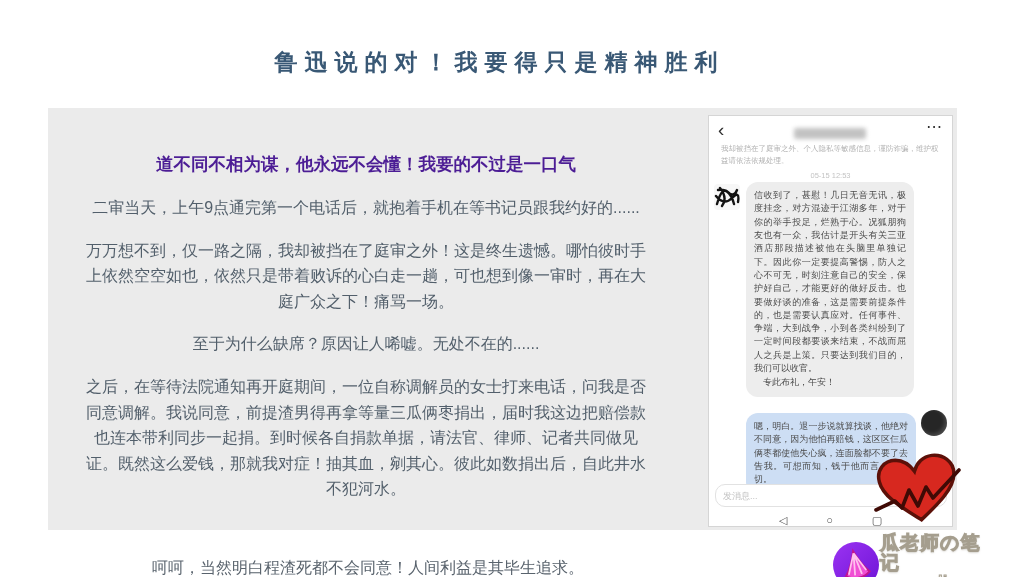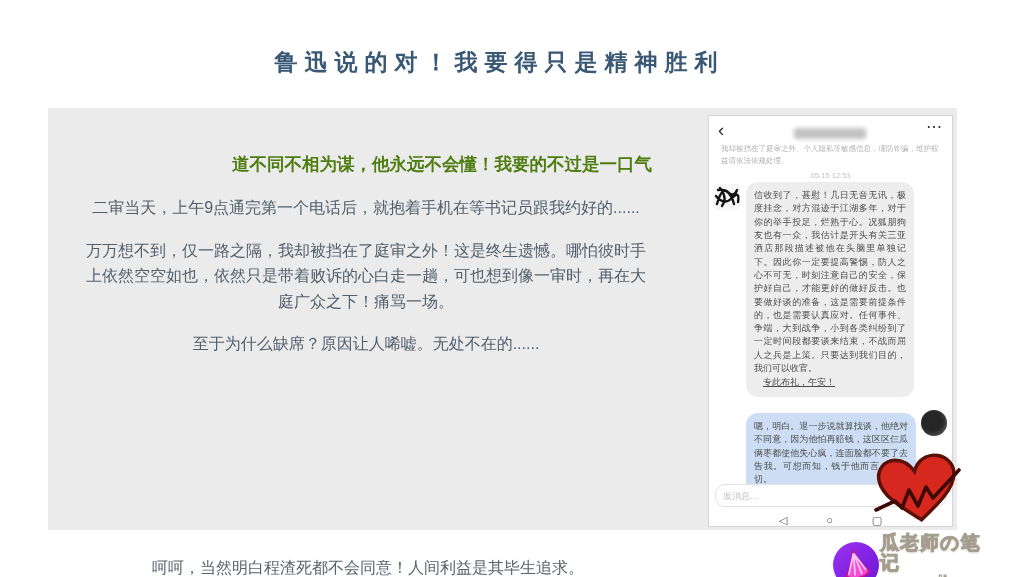--- a/index.html
+++ b/index.html
@@ -17,21 +17,21 @@
 
   .card {
     position:absolute; left:48px; top:108px; width:909px; height:422px;
     background:#ebebeb;
   }
 
   .article {
     position:absolute; left:32px; top:0; width:572px;
     text-align:center; color:#525f6b; font-size:16px; line-height:1.6;
   }
-  .article h2 { margin:42px 0 16px 0; font-size:17.5px; font-weight:bold; color:#4d7c0f;text-align:right; }
+  .article h2 { margin:42px 0 16px 0; font-size:17.5px; font-weight:bold; color:#4c1d95; }
   .article p  { margin:17px 0 0 0; }
 
   .caption {
     position:absolute; left:48px; top:542px; width:640px; text-align:center;
     font-size:16px; color:#59636d;
   }
 
   
   .phone {
     position:absolute; left:660px; top:7px; width:245px; height:412px;
@@ -61,21 +61,21 @@
     background:#262626; border-radius:50%;
     box-shadow: inset -2px -2px 4px rgba(255,255,255,0.18);
   }
 
   .bubble {
     position:absolute; padding:7px 8px; border-radius:12px;
     font-size:9px; line-height:1.48; color:#4b4b4b; text-align:justify;
   }
   .bubble.received { left:37px; top:66px; width:168px; background:#ededed; }
   .bubble.sent     { right:36px; top:297px; width:170px; background:#cddef4; }
-  .signoff { display:block; padding-left:9px; margin-top:1px;text-decoration:underline; }
+  .signoff { display:block; padding-left:9px; margin-top:1px; }
 
   .msg-input {
     position:absolute; left:6px; top:368px; width:232px; height:23px;
     border:1px solid #e2e2e2; border-radius:10px; background:#fff;
     font-size:9px; padding:0 7px; color:#555; outline:none;
     font-family:"Liberation Sans","DejaVu Sans",sans-serif;
   }
   .msg-input::placeholder { color:#c2c2c2; }
 
   .nav-bar {
@@ -103,20 +103,21 @@
 
   <h1 class="main-title">鲁迅说的对！我要得只是精神胜利</h1>
 
   <div class="card">
 
     <div class="article">
       <h2>道不同不相为谋，他永远不会懂！我要的不过是一口气</h2>
       <p>二审当天，上午9点通完第一个电话后，就抱着手机在等书记员跟我约好的......</p>
       <p>万万想不到，仅一路之隔，我却被挡在了庭审之外！这是终生遗憾。哪怕彼时手上依然空空如也，依然只是带着败诉的心白走一趟，可也想到像一审时，再在大庭广众之下！痛骂一场。</p>
       <p>至于为什么缺席？原因让人唏嘘。无处不在的......</p>
+      <p>之后，在等待法院通知再开庭期间，一位自称调解员的女士打来电话，问我是否同意调解。我说同意，前提渣男得再拿等量三瓜俩枣捐出，届时我这边把赔偿款也连本带利同步一起捐。到时候各自捐款单据，请法官、律师、记者共同做见证。既然这么爱钱，那就我对症！抽其血，剜其心。彼此如数捐出后，自此井水不犯河水。</p>
     </div>
 
     <div class="phone">
       <span class="back-icon">‹</span>
       <span class="name-redact"></span>
       <span class="more-icon">⋯</span>
 
       <div class="sec-notice blurry">我却被挡在了庭审之外、个人隐私等敏感信息，谨防诈骗，维护权益请依法依规处理。</div>
 
       <div class="ts morning blurry">05-15 12:53</div>

